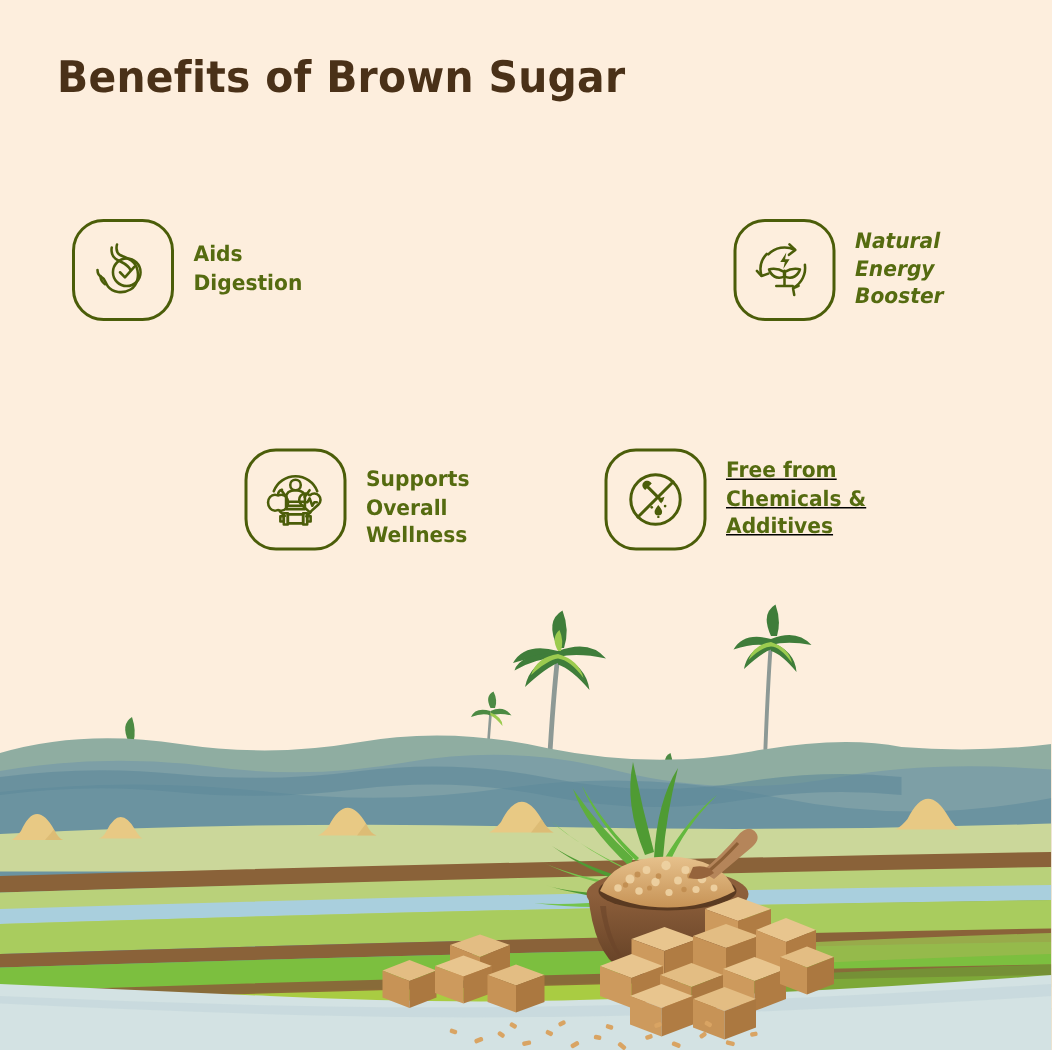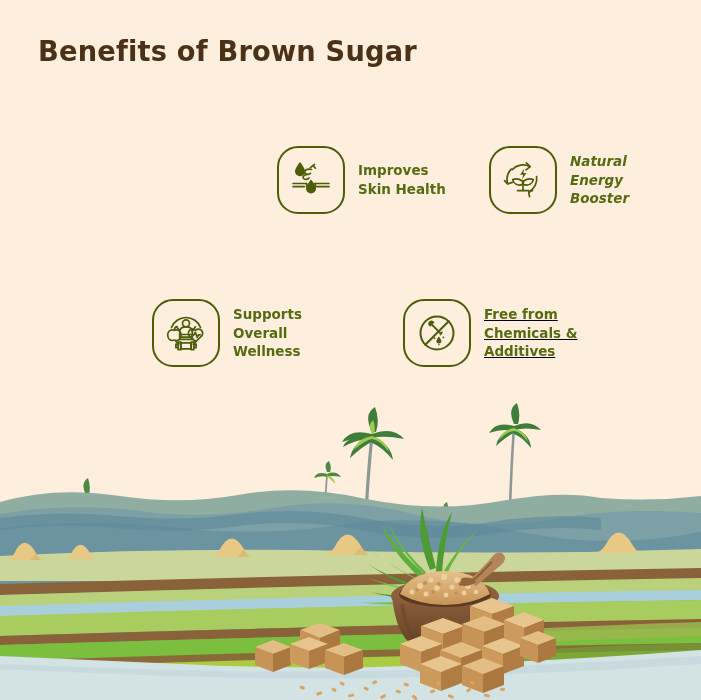--- a/index.html
+++ b/index.html
@@ -42,59 +42,48 @@
     line-height:18.6px;
     color:#556b10;
     transform:scaleX(.95);
     transform-origin:left center;
     white-space:pre-line;
   }
 
   #b1{left:48px;top:146px;}
   #b2{left:277px;top:146px;}
   #b3{left:489px;top:146px;font-style:italic;}
-  #b4{left:152px;top:299px;}
+  #b4{left:163px;top:299px;align-items:flex-end;}
   #b5{left:403px;top:299px;text-decoration:underline;}
 
   
   .scene{position:absolute;left:0;top:398px;width:701px;height:302px;overflow:hidden;}
   .scene svg{display:block;}
 </style>
 </head>
 <body>
 
 <div id="poster">
 
   <div class="title">Benefits of Brown Sugar</div>
 
-
-  <div class="benefit" id="b2">
+  <div class="benefit" id="b1">
     <div class="badge">
       <svg width="48" height="48" viewBox="0 0 48 48" fill="none" stroke="#4b5d09" stroke-width="1.7" stroke-linecap="round" stroke-linejoin="round">
-
-        <path d="M13 6 c0 0 -5 6.2 -5 9.3 a5 5 0 0 0 10 0 C18 12.2 13 6 13 6 z" fill="#4b5d09" stroke="none"></path>
-
-        <path d="M24.5 13.5 c-4.5 -1.5 -7.5 1.2 -6.6 3.4 c.8 2 4.4 2 5.6 .4"></path>
-        <path d="M20 18.4 c-3.5 .6 -4.8 2.6 -3.4 4.1 c1.3 1.4 4.3 .9 5.4 -.6"></path>
-        <path d="M23.4 11.6 l4 -3.2"></path>
-        <path d="M26.2 9.6 l2.2 2.6"></path>
-
-        <path d="M6 27.5 h13.5"></path>
-        <path d="M27.5 27.5 h14.5"></path>
-        <path d="M6 30.6 h11.5"></path>
-        <path d="M29.6 30.6 h12.4"></path>
-
-        <path d="M19.5 27.5 c0 4 1.5 6 4.5 6 s4.5 -2 4.5 -6"></path>
-
-        <path d="M24 23.5 c0 0 -5 6 -5 9 a5 5 0 0 0 10 0 c0 -3 -5 -9 -5 -9 z" fill="#4b5d09" stroke="none"></path>
+        <path d="M20 7 c0 0 -1.5 5 2 7 c4 2 9 3 11 8 c2 5 1 12 -4 15 c-5 3 -12 2 -15 -2 c-2 -3 -2 -5 -4 -6 c-2 -1 -3 -3 -3 -5"></path>
+        <path d="M16.5 9 c0 0 -1 5 2.5 7.5 c3.5 2.5 8 3 10 7.5"></path>
+        <path d="M9 28 c0 2 1 4 3 5.5"></path>
+        <circle cx="26.5" cy="25.5" r="9.2"></circle>
+        <path d="M22 25.5 l3.3 3.4 l6.2 -7"></path>
       </svg>
     </div>
-    <div class="blabel">Improves
-Skin Health</div>
+    <div class="blabel">Aids
+Digestion</div>
   </div>
+
 
   <div class="benefit" id="b3">
     <div class="badge">
       <svg width="48" height="48" viewBox="0 0 48 48" fill="none" stroke="#4b5d09" stroke-width="1.7" stroke-linecap="round" stroke-linejoin="round">
 
         <path d="M13.2 13.6 a15 15 0 0 1 17.5 -3.1"></path>
         <path d="M27.3 6.9 l3.9 3.7 l-4.2 3.3"></path>
         <path d="M8.6 27.6 a15 15 0 0 1 3.6 -14.4"></path>
         <path d="M5.6 24.6 l3 3.4 l4.6 -1.6"></path>
         <path d="M37.6 20.5 a15 15 0 0 1 -7.6 15.3"></path>

